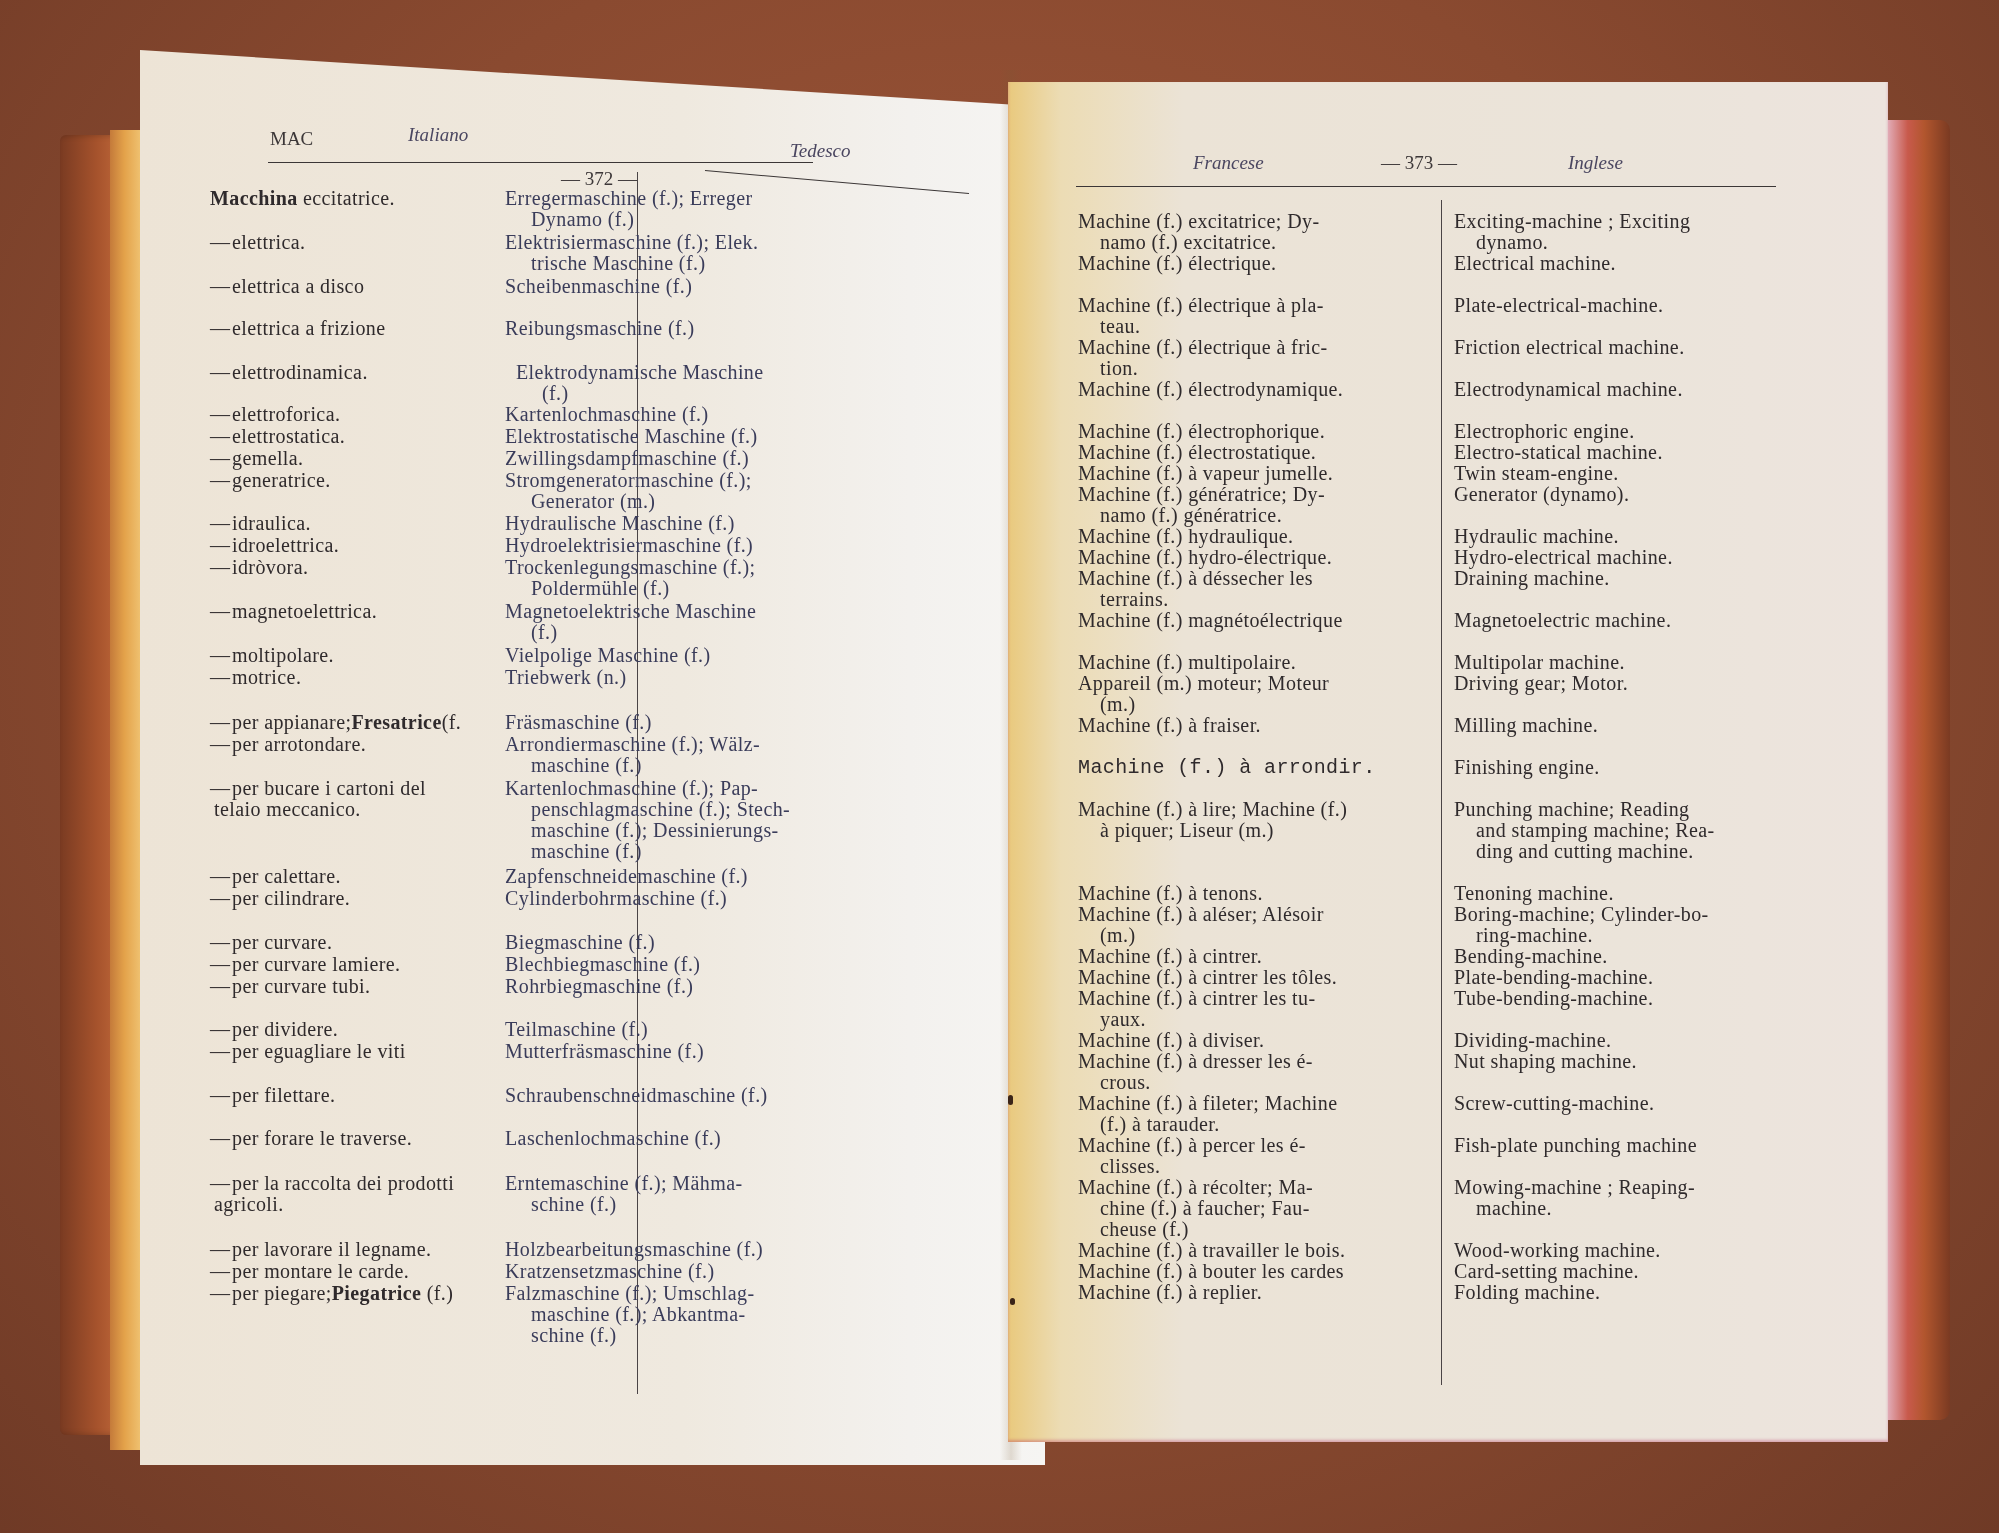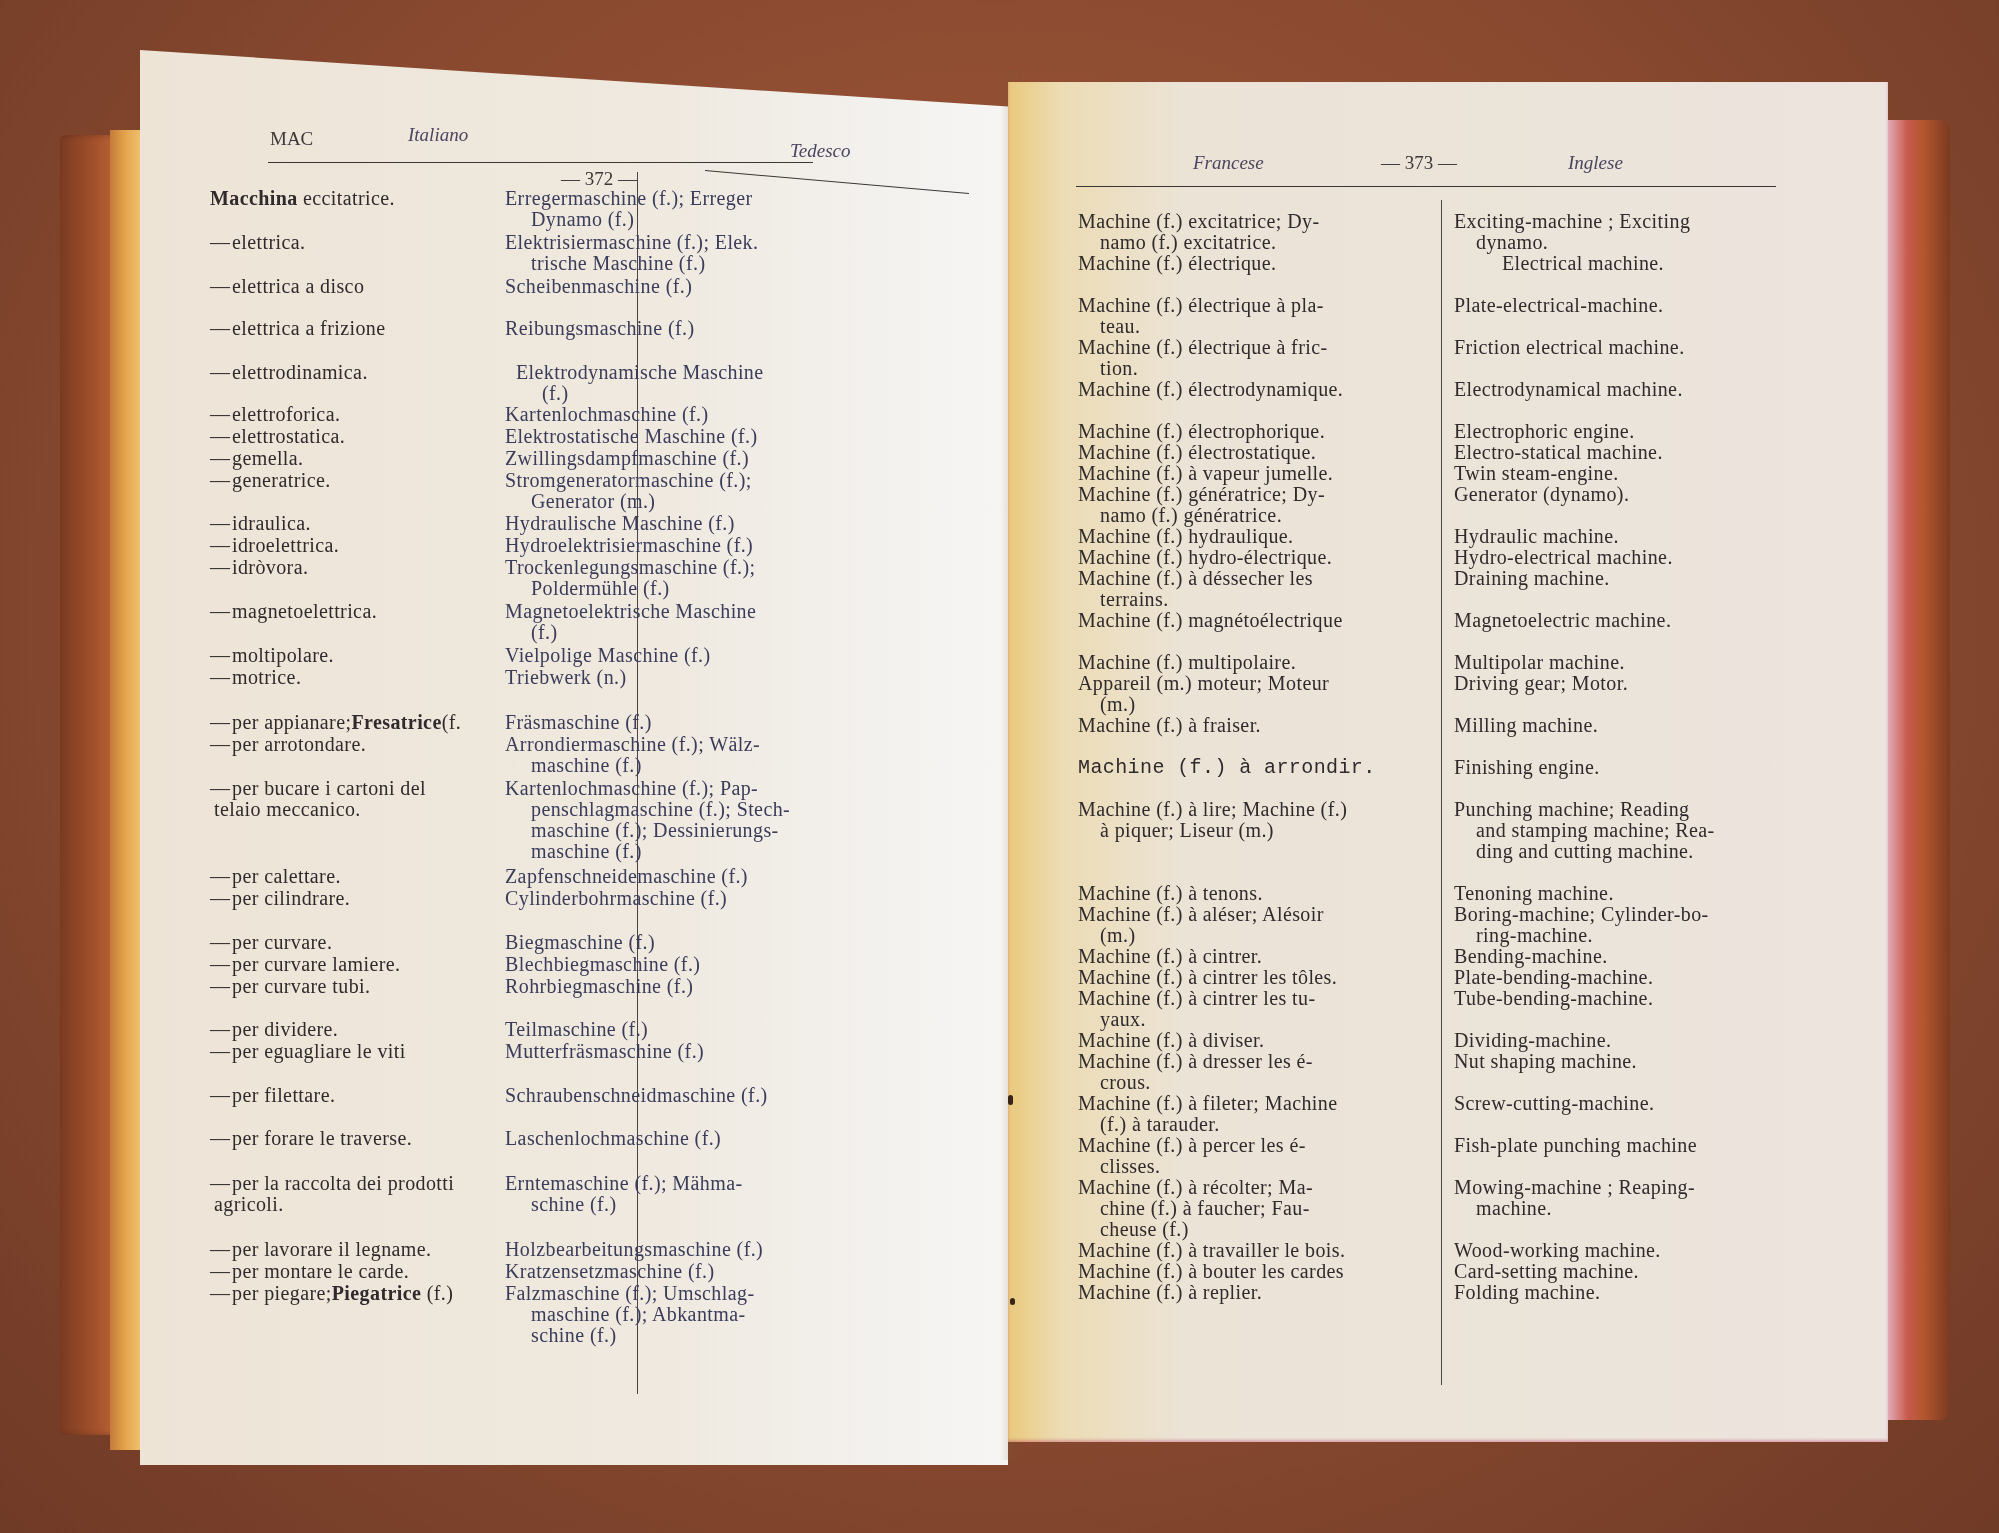--- a/index.html
+++ b/index.html
@@ -24,20 +24,21 @@
     border-radius:0 10px 10px 0;
   }
   .page {
     position:absolute; overflow:hidden;
   }
   .page-left {
     left:140px; top:50px; width:868px; height:1415px;
     background: linear-gradient(90deg, #ede4d6 0%, #efe9df 60%, #f3f1ee 85%, #f6f5f3 100%);
     clip-path: polygon(0 0, 100% 4%, 100% 100%, 0 100%);
     box-shadow: 0 2px 4px rgba(0,0,0,.3);
+    padding-left: 37px;
   }
   .page-right {
     left:1008px; top:82px; width:880px; height:1360px;
     background: linear-gradient(90deg, #e9c97d 0%, #ecdcb4 6%, #ebe3d6 20%, #ebe4da 70%, #ede4de 100%);
     clip-path: polygon(0 0, 100% 0, 100% 100%, 0 100%);
     box-shadow: inset 0 -2px 3px rgba(180,40,90,.35);
   }
   .gutter-shadow {
     position:absolute; left:1000px; top:70px; width:22px; height:1390px;
     background: linear-gradient(90deg, rgba(0,0,0,0) 0%, rgba(120,90,50,.18) 50%, rgba(0,0,0,0) 100%);
@@ -145,21 +146,21 @@
   <span class="running-head italic" style="left:185px; top:70px;">Francese</span>
   <span class="running-head" style="left:373px; top:70px;">— 373 —</span>
   <span class="running-head italic" style="left:560px; top:70px;">Inglese</span>
   <div class="rule" style="left:68px; top:104px; width:700px;"></div>
   <div class="col-rule" style="left:433px; top:118px; height:1185px;"></div>
 
   <div id="right-entries">
       <div class="entry fr" style="left: 70px; top: 129px;"><span>Machine (f.) excitatrice; Dy-</span><span class="cont">namo (f.) excitatrice.</span></div>
       <div class="entry en" style="left: 446px; top: 129px;"><span>Exciting-machine ;  Exciting</span><span class="cont">dynamo.</span></div>
       <div class="entry fr" style="left: 70px; top: 171px;"><span>Machine (f.) électrique.</span></div>
-      <div class="entry en" style="left: 446px; top: 171px; margin-left: 48px;"><span>Electrical machine.</span></div>
+      <div class="entry en" style="left: 446px; top: 171px;"><span>Electrical machine.</span></div>
       <div class="entry fr" style="left: 70px; top: 213px;"><span>Machine (f.) électrique à pla-</span><span class="cont">teau.</span></div>
       <div class="entry en" style="left: 446px; top: 213px;"><span>Plate-electrical-machine.</span></div>
       <div class="entry fr" style="left: 70px; top: 255px;"><span>Machine (f.) électrique à fric-</span><span class="cont">tion.</span></div>
       <div class="entry en" style="left: 446px; top: 255px;"><span>Friction electrical machine.</span></div>
       <div class="entry fr" style="left: 70px; top: 297px;"><span>Machine (f.) électrodynamique.</span></div>
       <div class="entry en" style="left: 446px; top: 297px;"><span>Electrodynamical machine.</span></div>
       <div class="entry fr" style="left: 70px; top: 339px;"><span>Machine (f.) électrophorique.</span></div>
       <div class="entry en" style="left: 446px; top: 339px;"><span>Electrophoric engine.</span></div>
       <div class="entry fr" style="left: 70px; top: 360px;"><span>Machine (f.) électrostatique.</span></div>
       <div class="entry en" style="left: 446px; top: 360px;"><span>Electro-statical machine.</span></div>

